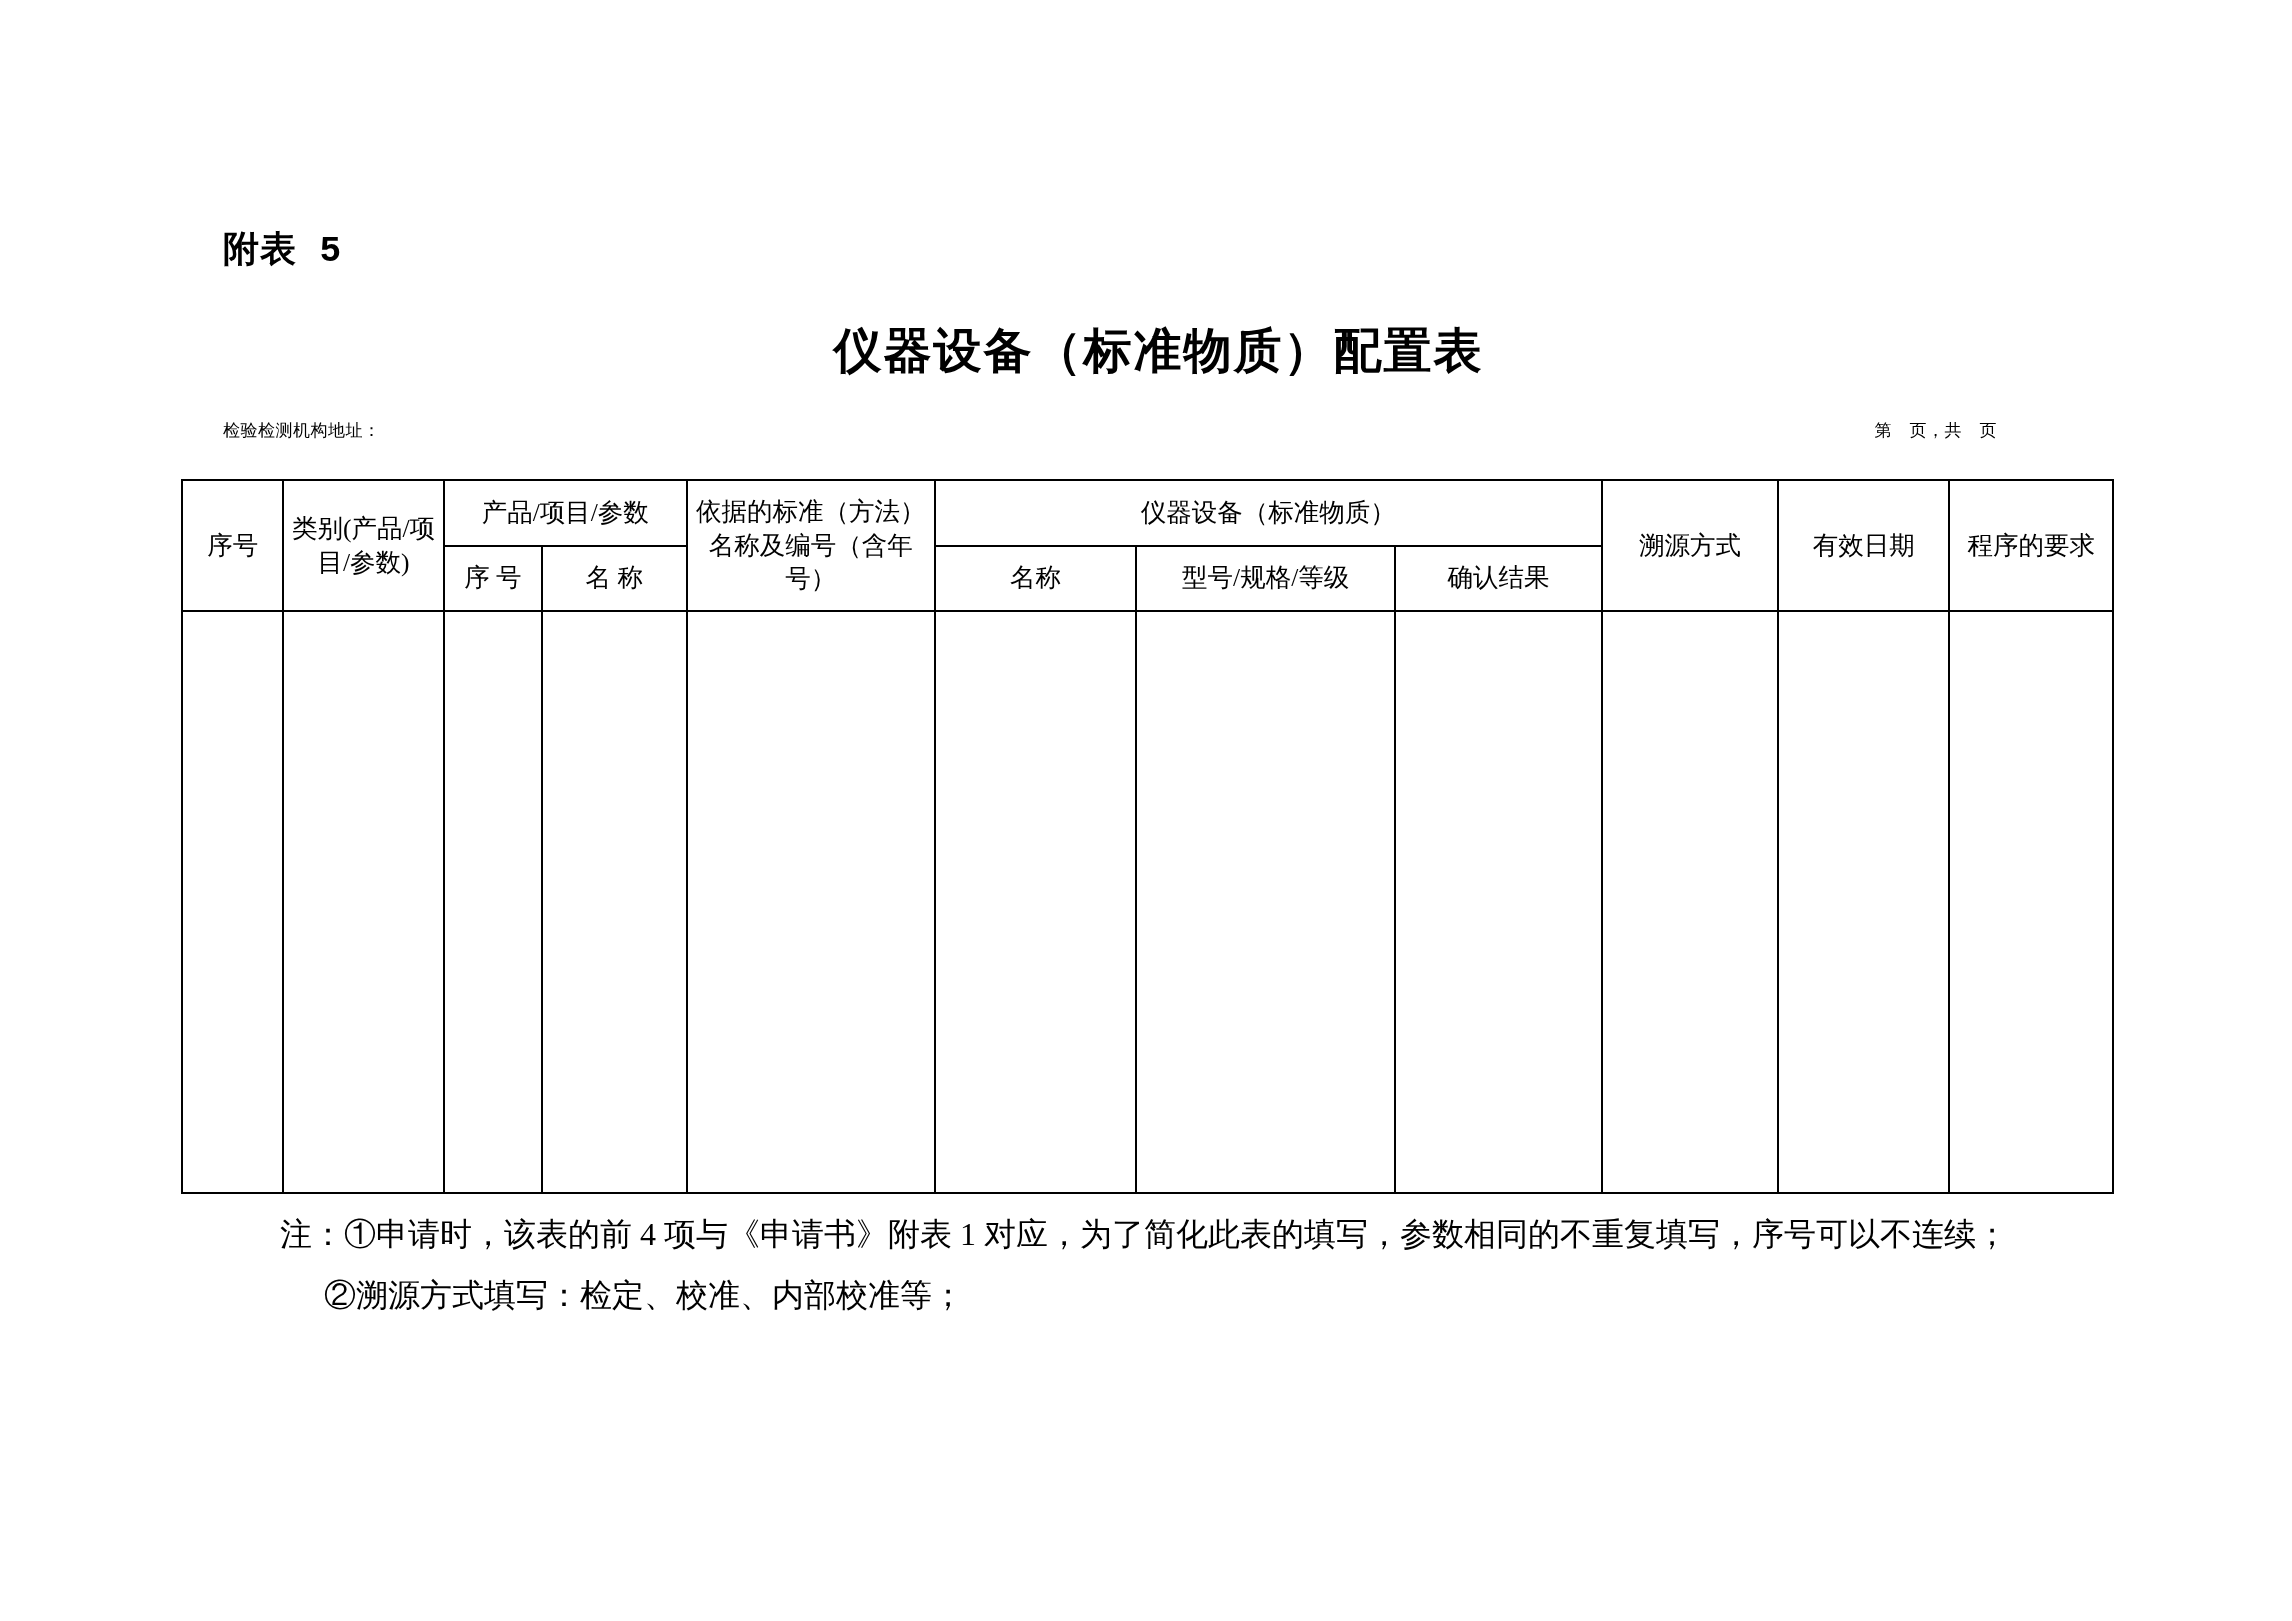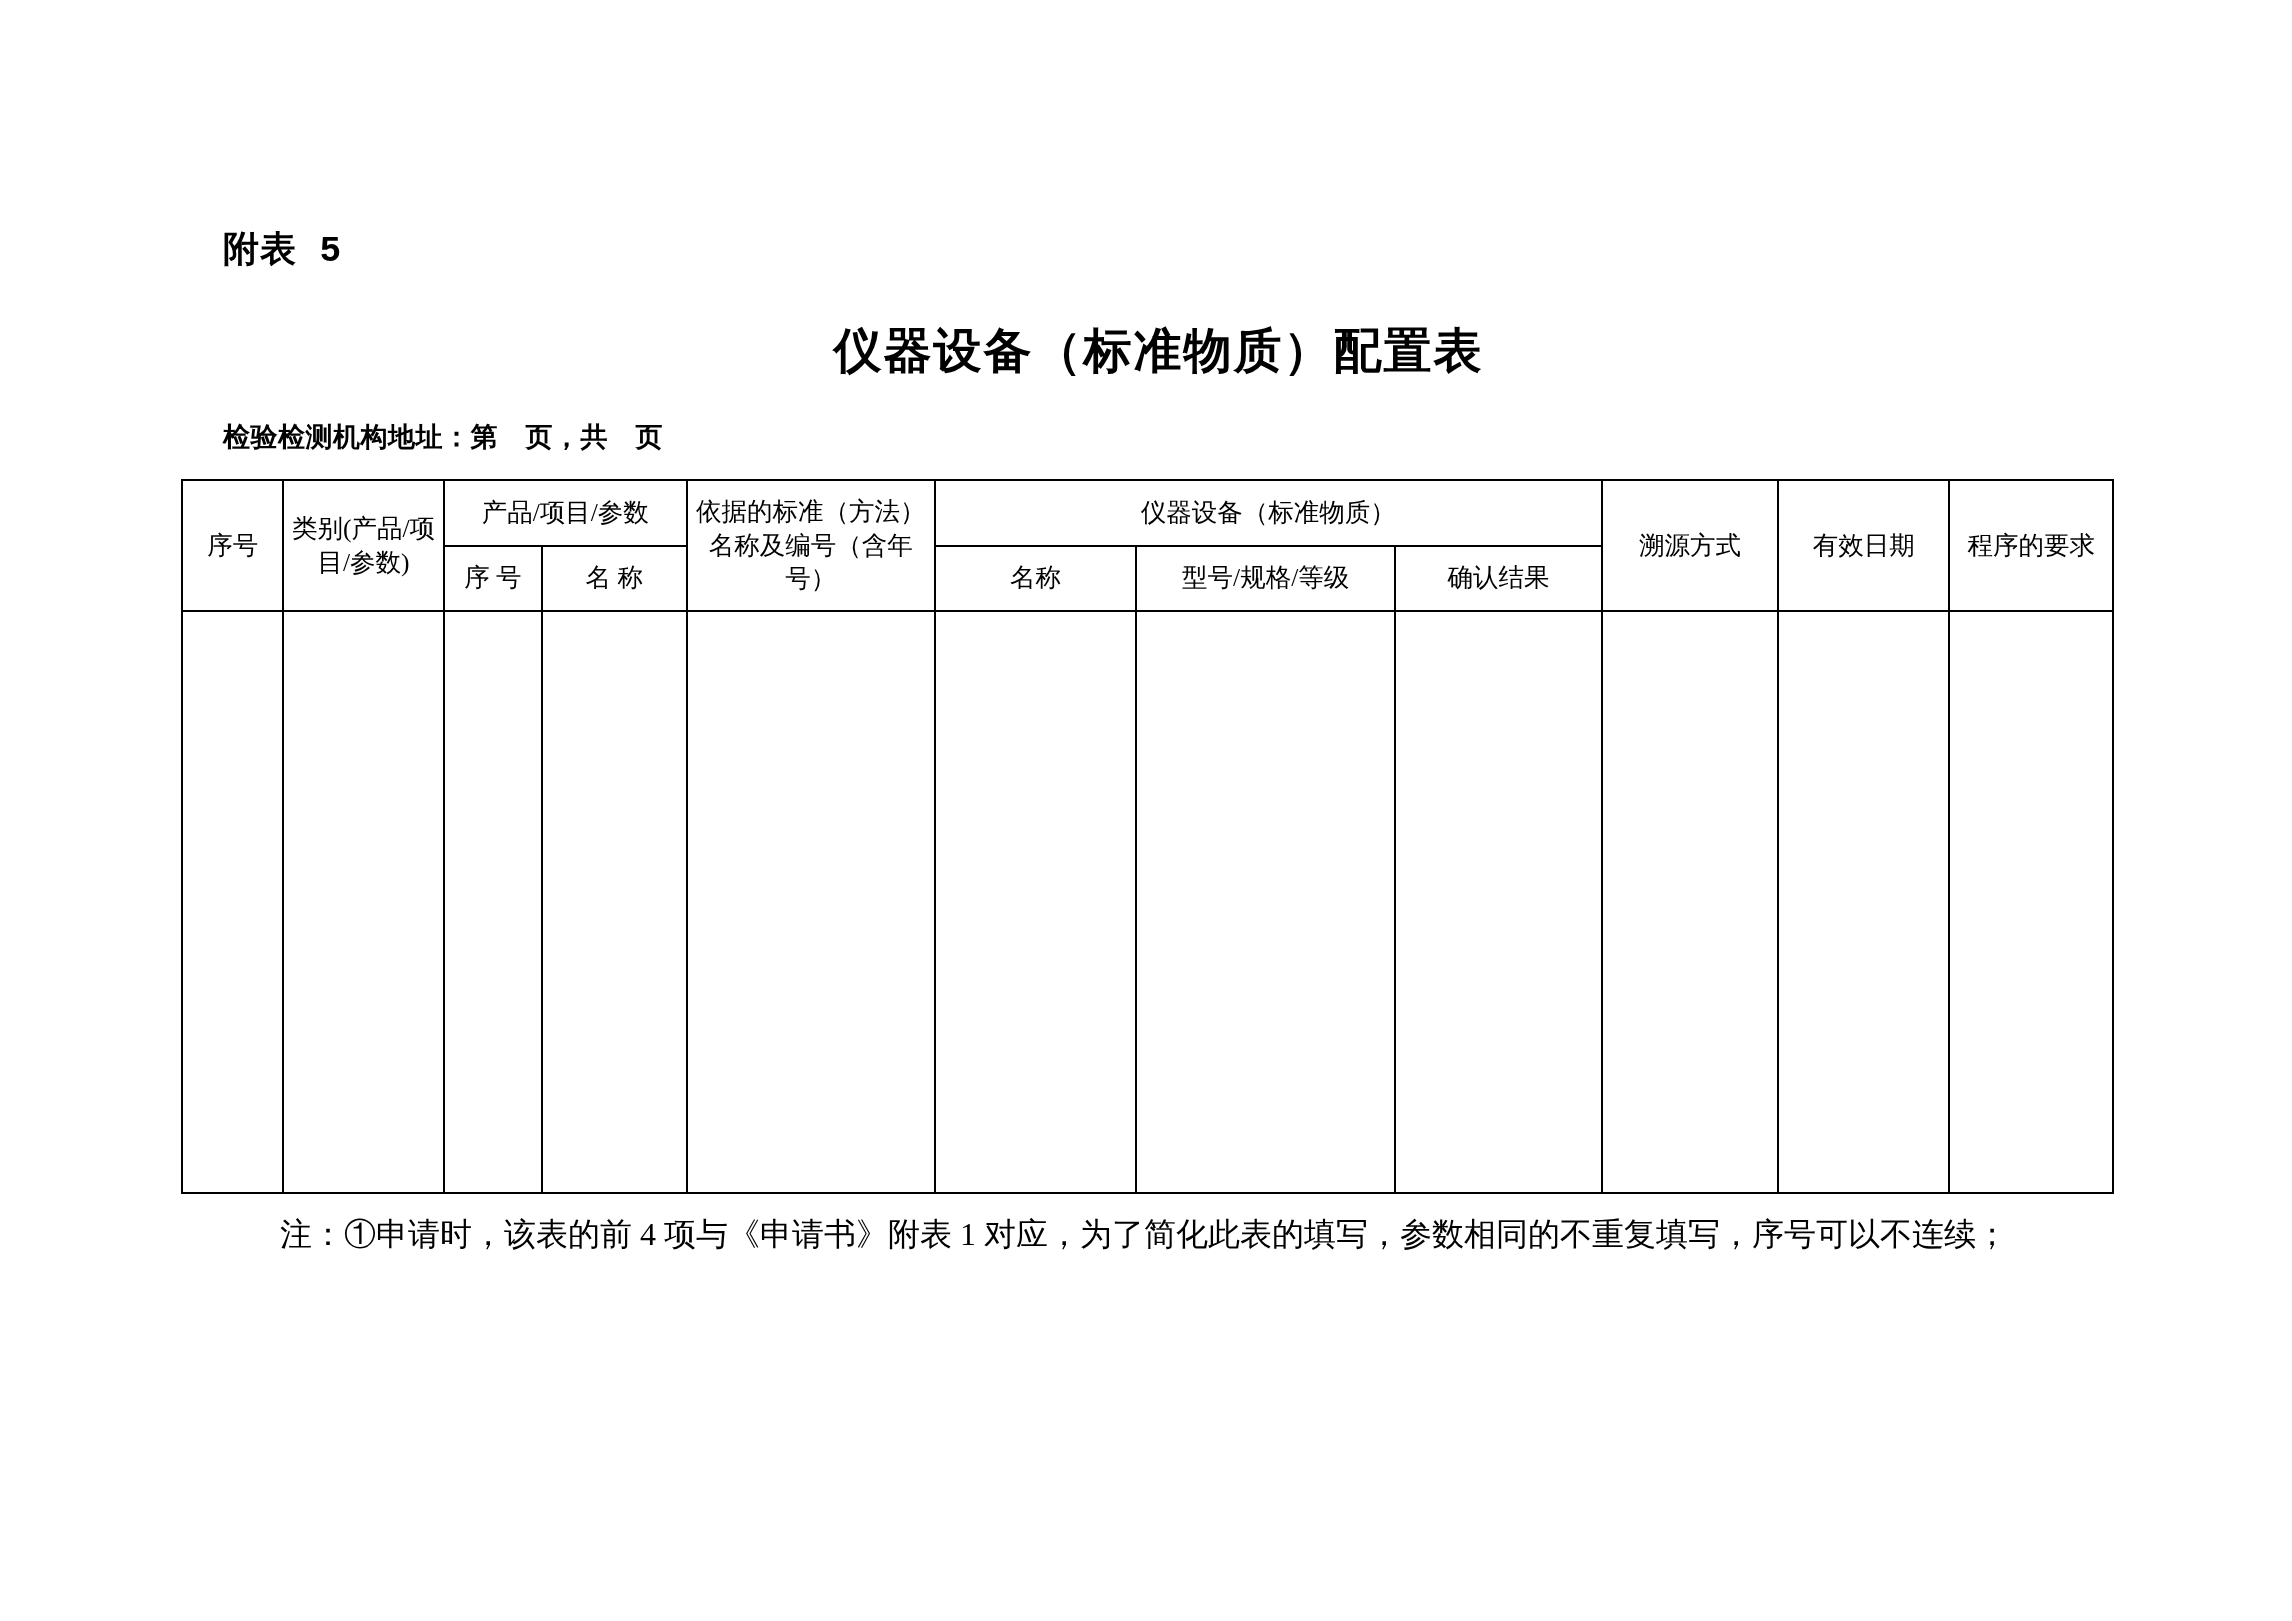--- a/index.html
+++ b/index.html
@@ -46,25 +46,24 @@
     padding-left: 12px;
   }
 
   
   .subhead {
     position: absolute;
     left: 223px;
     top: 419px;
     width: 1892px;
     display: flex;
-    justify-content: flex-start;
+    justify-content: space-between;
     align-items: baseline;
-    font-size: 27px;
+    font-size: 17px;
     white-space: nowrap;
-    font-weight: bold;
   }
   .subhead .addr { letter-spacing: 0.5px; }
   .subhead .pager {
     letter-spacing: 0.5px;
     padding-right: 118px;
   }
 
   
   .tbl-wrap {
     position: absolute;
@@ -165,16 +164,17 @@
         <td class="body-cell"></td>
         <td class="body-cell"></td>
         <td class="body-cell"></td>
       </tr>
     </tbody>
       </table>
   </div>
 
   <div class="notes">
     <div class="ln">注：①申请时，该表的前 4 项与《申请书》附表 1 对应，为了简化此表的填写，参数相同的不重复填写，序号可以不连续；</div>
+    <div class="ln indent">②溯源方式填写：检定、校准、内部校准等；</div>
   </div>
 
 </div>
 
 
 </body></html>

